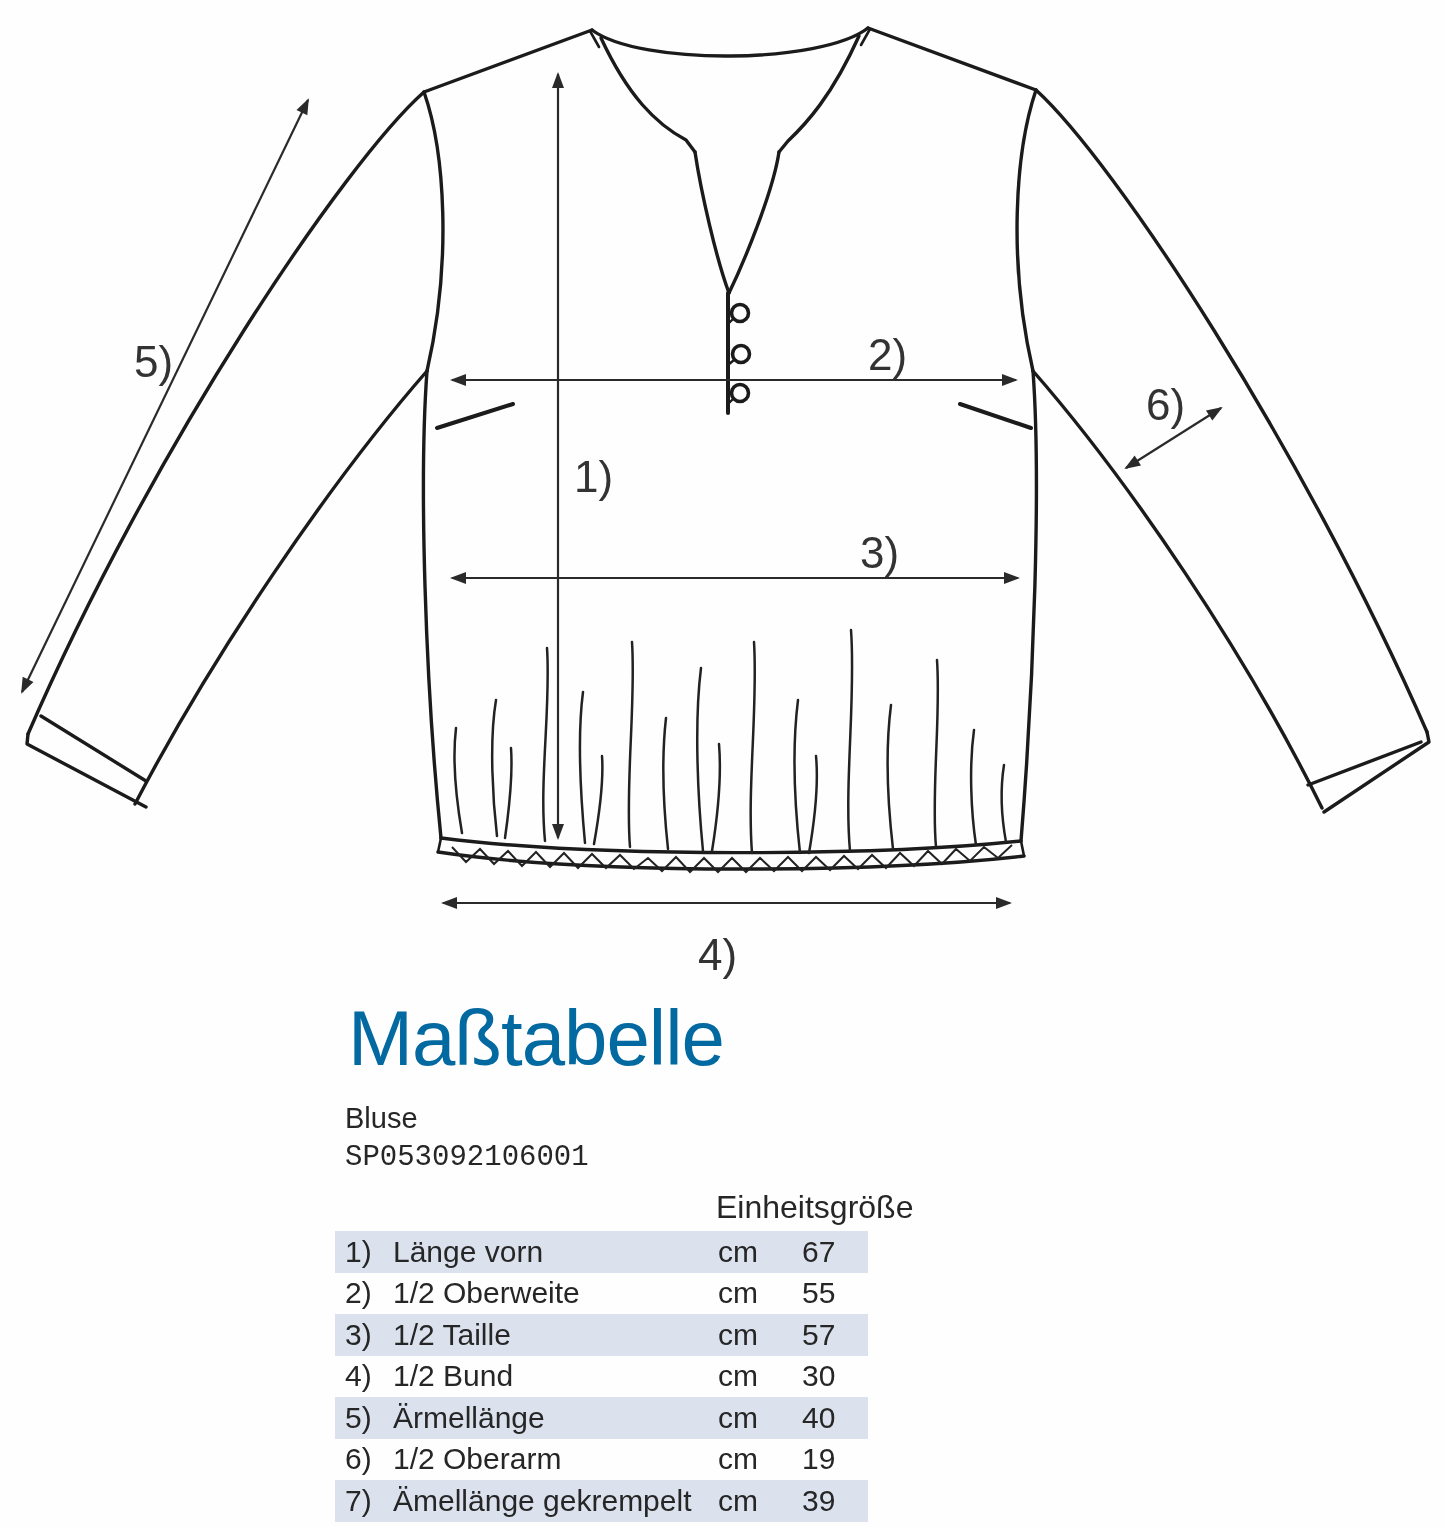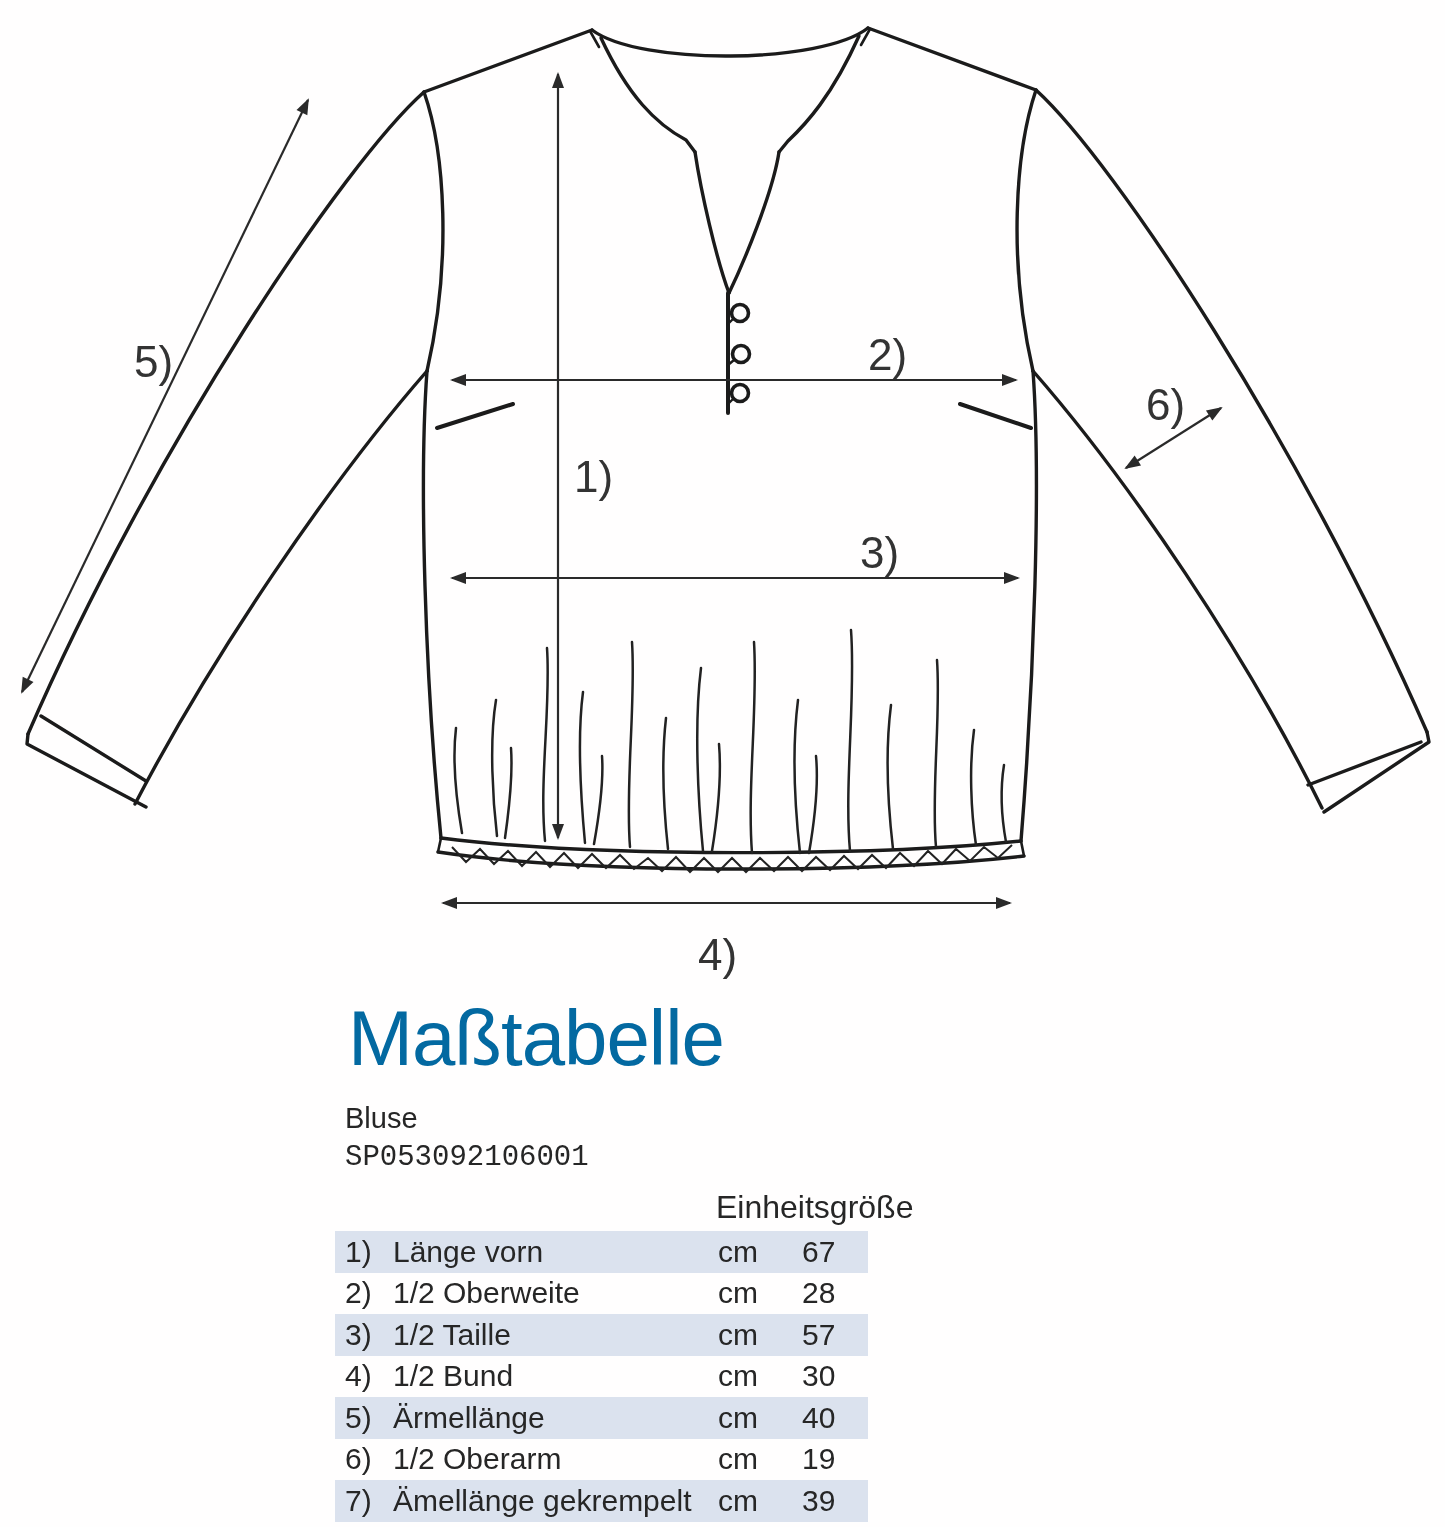--- a/index.html
+++ b/index.html
@@ -135,21 +135,21 @@
       <div class="trow hl">
         <span class="cell num">1)</span>
         <span class="cell label">Länge vorn</span>
         <span class="cell unit">cm</span>
         <span class="cell value">67</span>
       </div>
       <div class="trow">
         <span class="cell num">2)</span>
         <span class="cell label">1/2 Oberweite</span>
         <span class="cell unit">cm</span>
-        <span class="cell value">28</span>
+        <span class="cell value">55</span>
       </div>
       <div class="trow hl">
         <span class="cell num">3)</span>
         <span class="cell label">1/2 Taille</span>
         <span class="cell unit">cm</span>
         <span class="cell value">57</span>
       </div>
       <div class="trow">
         <span class="cell num">4)</span>
         <span class="cell label">1/2 Bund</span>

